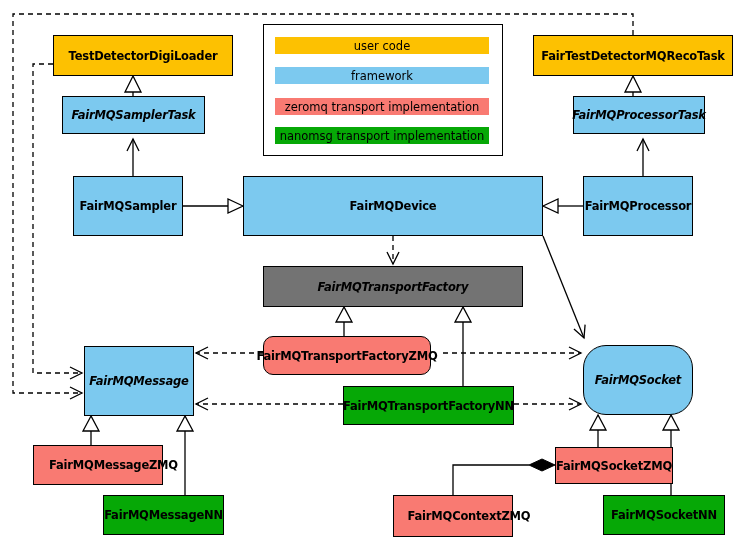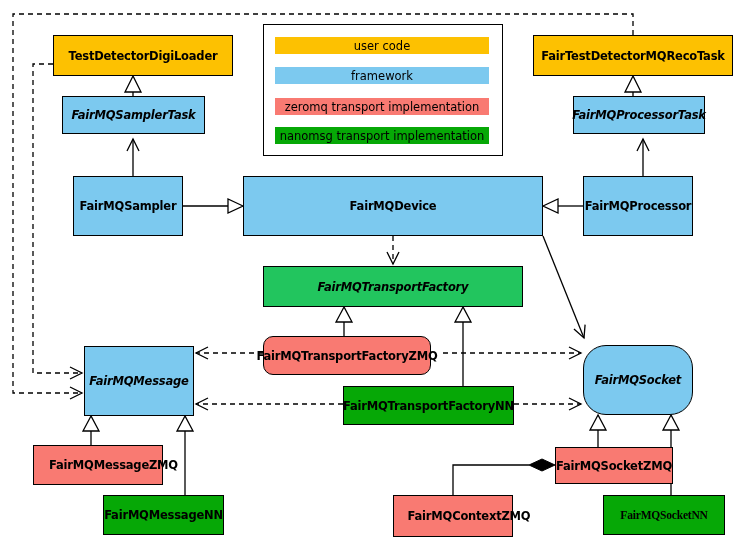--- a/index.html
+++ b/index.html
@@ -132,21 +132,21 @@
   </div>
 
   <div class="node" style="left: 243px; top: 176px; width: 300px; height: 60px; background: rgb(124, 201, 239);">
     <span>FairMQDevice</span>
   </div>
 
   <div class="node" style="left: 583px; top: 176px; width: 110px; height: 60px; background: rgb(124, 201, 239);">
     <span>FairMQProcessor</span>
   </div>
 
-  <div class="node abstract" style="left: 263px; top: 266px; width: 260px; height: 41px; background: #22c55e;">
+  <div class="node abstract" style="left: 263px; top: 266px; width: 260px; height: 41px; background: #737373;">
     <span>FairMQTransportFactory</span>
   </div>
 
   <div class="node" style="left: 263px; top: 336px; width: 168px; height: 39px; background: rgb(249, 122, 114); border-radius: 10px;">
     <span>FairMQTransportFactoryZMQ</span>
   </div>
 
   <div class="node" style="left: 343px; top: 386px; width: 171px; height: 39px; background: rgb(6, 168, 6);">
     <span>FairMQTransportFactoryNN</span>
   </div>
@@ -168,17 +168,17 @@
   </div>
 
   <div class="node" style="left: 393px; top: 495px; width: 120px; height: 42px; background: rgb(249, 122, 114); padding-left: 32px;">
     <span>FairMQContextZMQ</span>
   </div>
 
   <div class="node" style="left: 555px; top: 447px; width: 118px; height: 37px; background: rgb(249, 122, 114);">
     <span>FairMQSocketZMQ</span>
   </div>
 
-  <div class="node" style="left: 603px; top: 495px; width: 122px; height: 40px; background: rgb(6, 168, 6); font-family: Liberation Serif, serif;">
+  <div class="node" style="left: 603px; top: 495px; width: 122px; height: 40px; background: rgb(6, 168, 6);">
     <span>FairMQSocketNN</span>
   </div>
 
 </div>
 
 </body></html>

